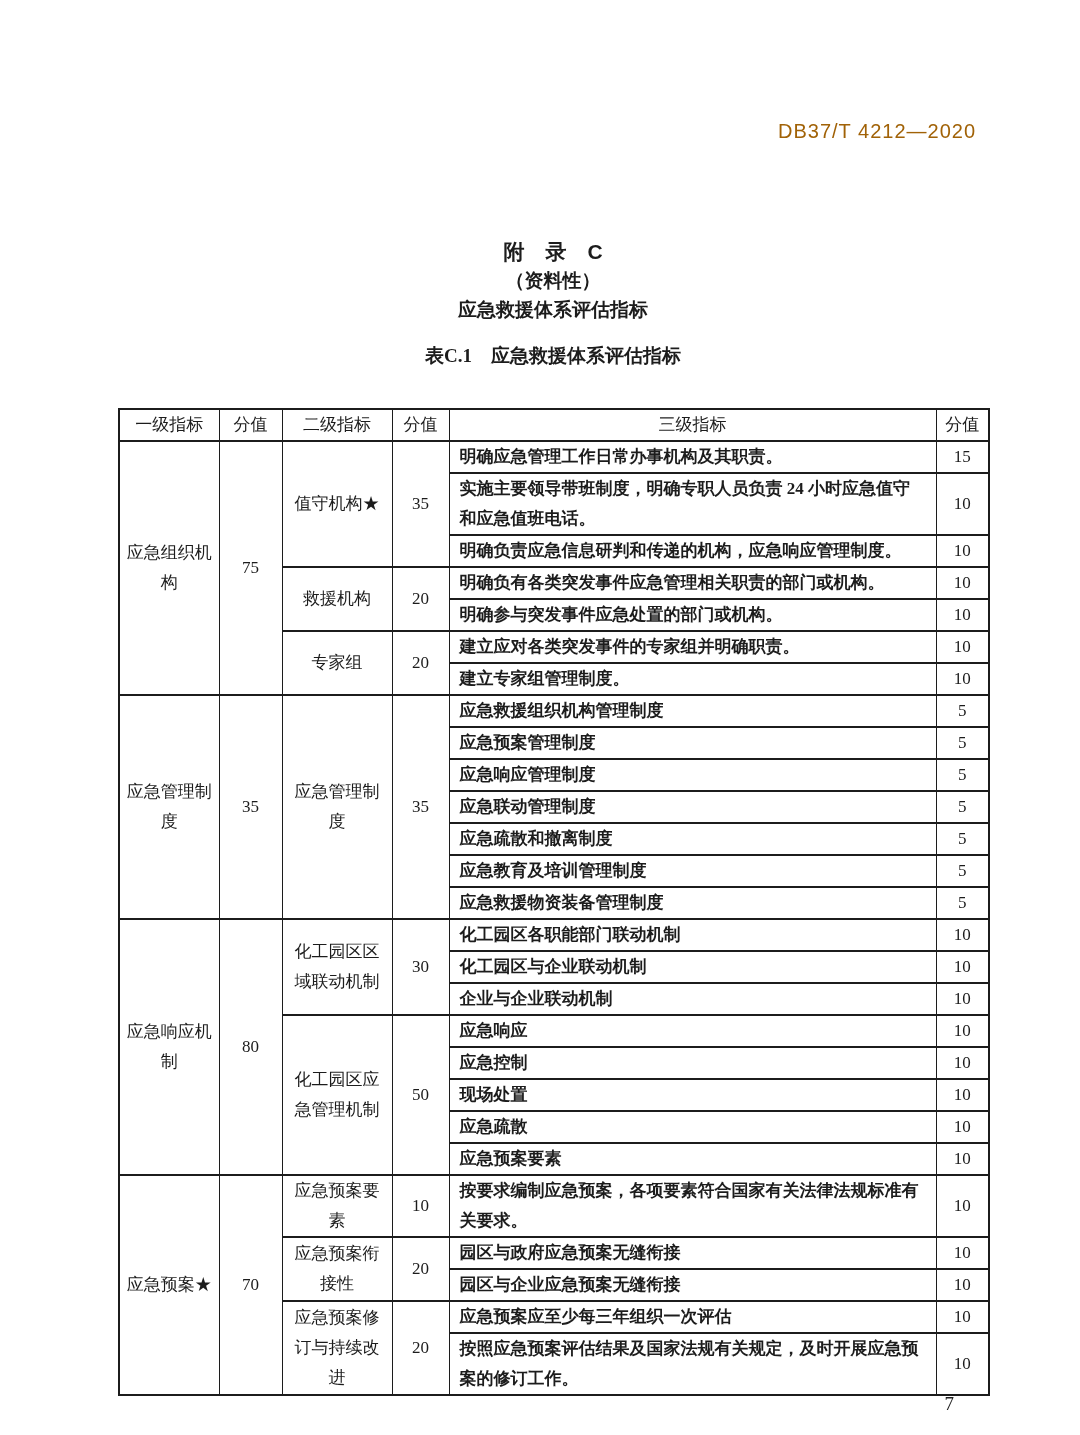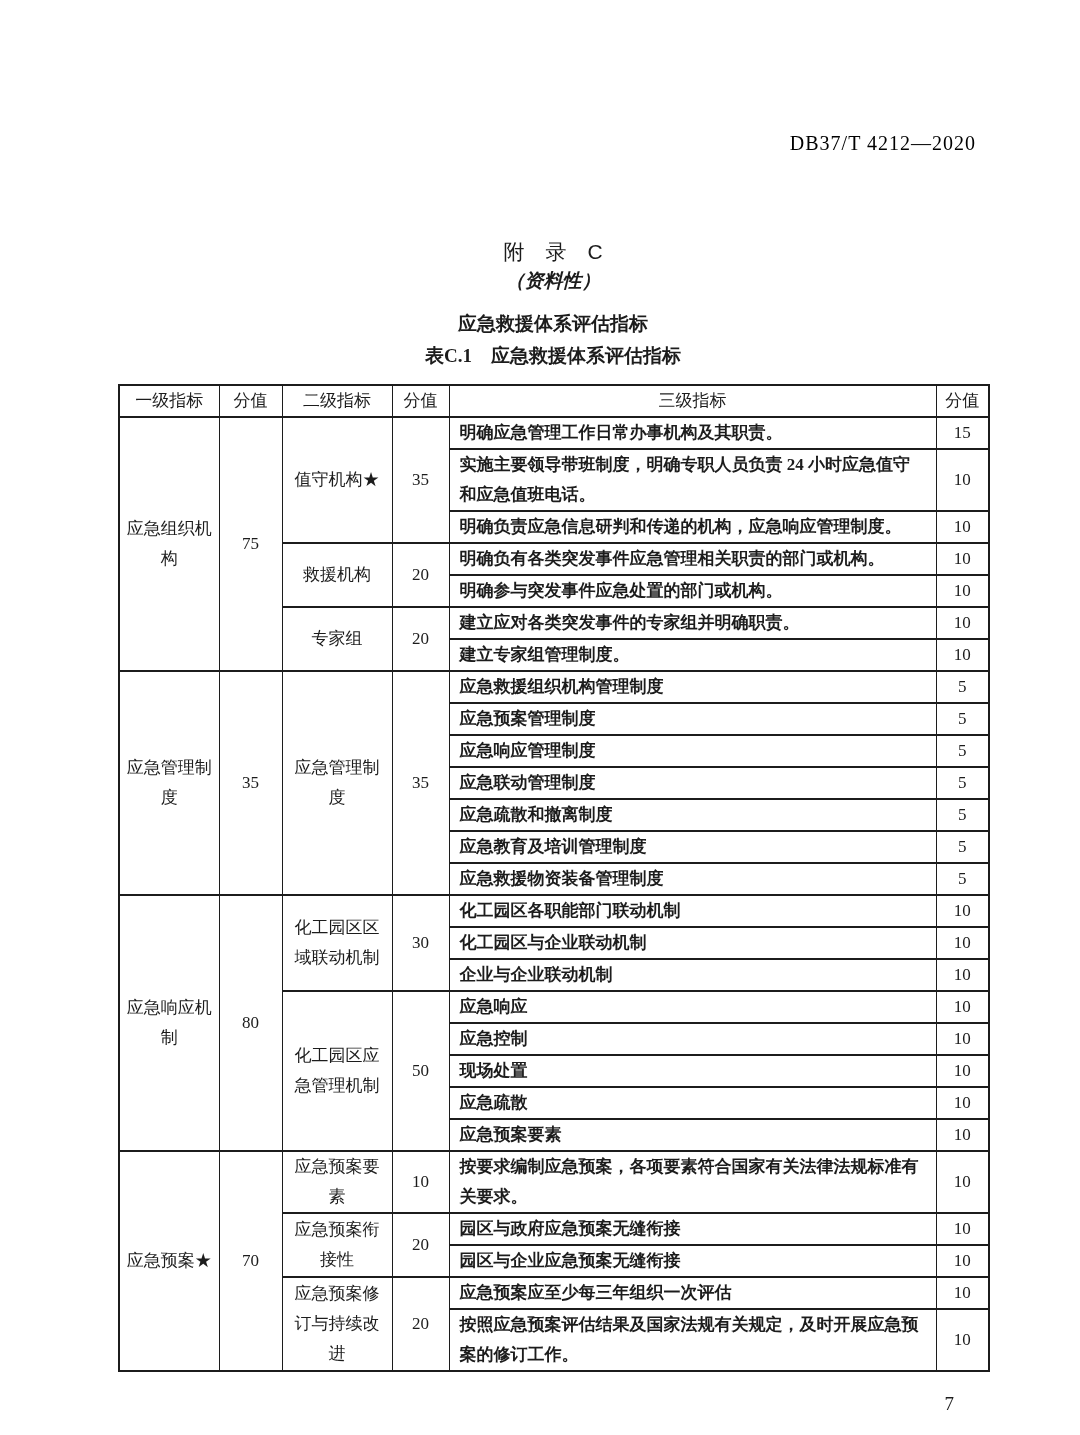--- a/index.html
+++ b/index.html
@@ -6,32 +6,32 @@
     margin: 0; padding: 0;
     width: 1080px; height: 1435px;
     background: #ffffff;
     font-family: "Liberation Serif", "DejaVu Serif", serif;
     color: #1c1c1c;
     overflow: hidden;
   }
   .page { position: relative; width: 1080px; height: 1435px; background:#fff; }
 
   .doc-number {
-    position: absolute; top: 132px; right: 104px;
-    font-family: Liberation Serif, serif;
-    font-size: 20px; letter-spacing: 1px; color:#000000;
+    position: absolute; top: 120px; right: 104px;
+    font-family: Liberation Sans, sans-serif;
+    font-size: 20px; letter-spacing: 1px; color:#a16207;
   }
   .center-band { position: absolute; left: 118px; width: 870px; text-align: center; }
-  .appendix-title   { top: 238px; font-family: "Liberation Sans", sans-serif; font-weight: normal; font-size: 21px; }
-  .appendix-subtitle{ top: 268px; font-family: "Liberation Sans", sans-serif; font-weight: bold; font-size: 19px; font-style: italic; }
-  .appendix-heading { top: 311px; font-family: "Liberation Sans", sans-serif; font-weight: bold; font-size: 19px; }
+  .appendix-title   { top: 238px; font-family: "Liberation Sans", sans-serif; font-weight: bold; font-size: 21px; }
+  .appendix-subtitle{ top: 268px; font-family: "Liberation Sans", sans-serif; font-weight: bold; font-size: 19px; }
+  .appendix-heading { top: 297px; font-family: "Liberation Sans", sans-serif; font-weight: bold; font-size: 19px; }
   .table-caption    { top: 343px; font-family: Liberation Serif, serif; font-weight: bold; font-size: 19px; white-space: pre; }
 
   table.eval {
-    position: absolute; left: 118px; top: 384px;
+    position: absolute; left: 118px; top: 408px;
     width: 870px; border-collapse: collapse; table-layout: fixed;
     border: 2px solid #1c1c1c;
     font-size: 17px;
   }
   table.eval th, table.eval td {
     border: 1px solid #1c1c1c;
     border-top-width: 2px; border-bottom-width: 2px;
     vertical-align: middle;
     text-align: center;
     padding: 0 6px;

